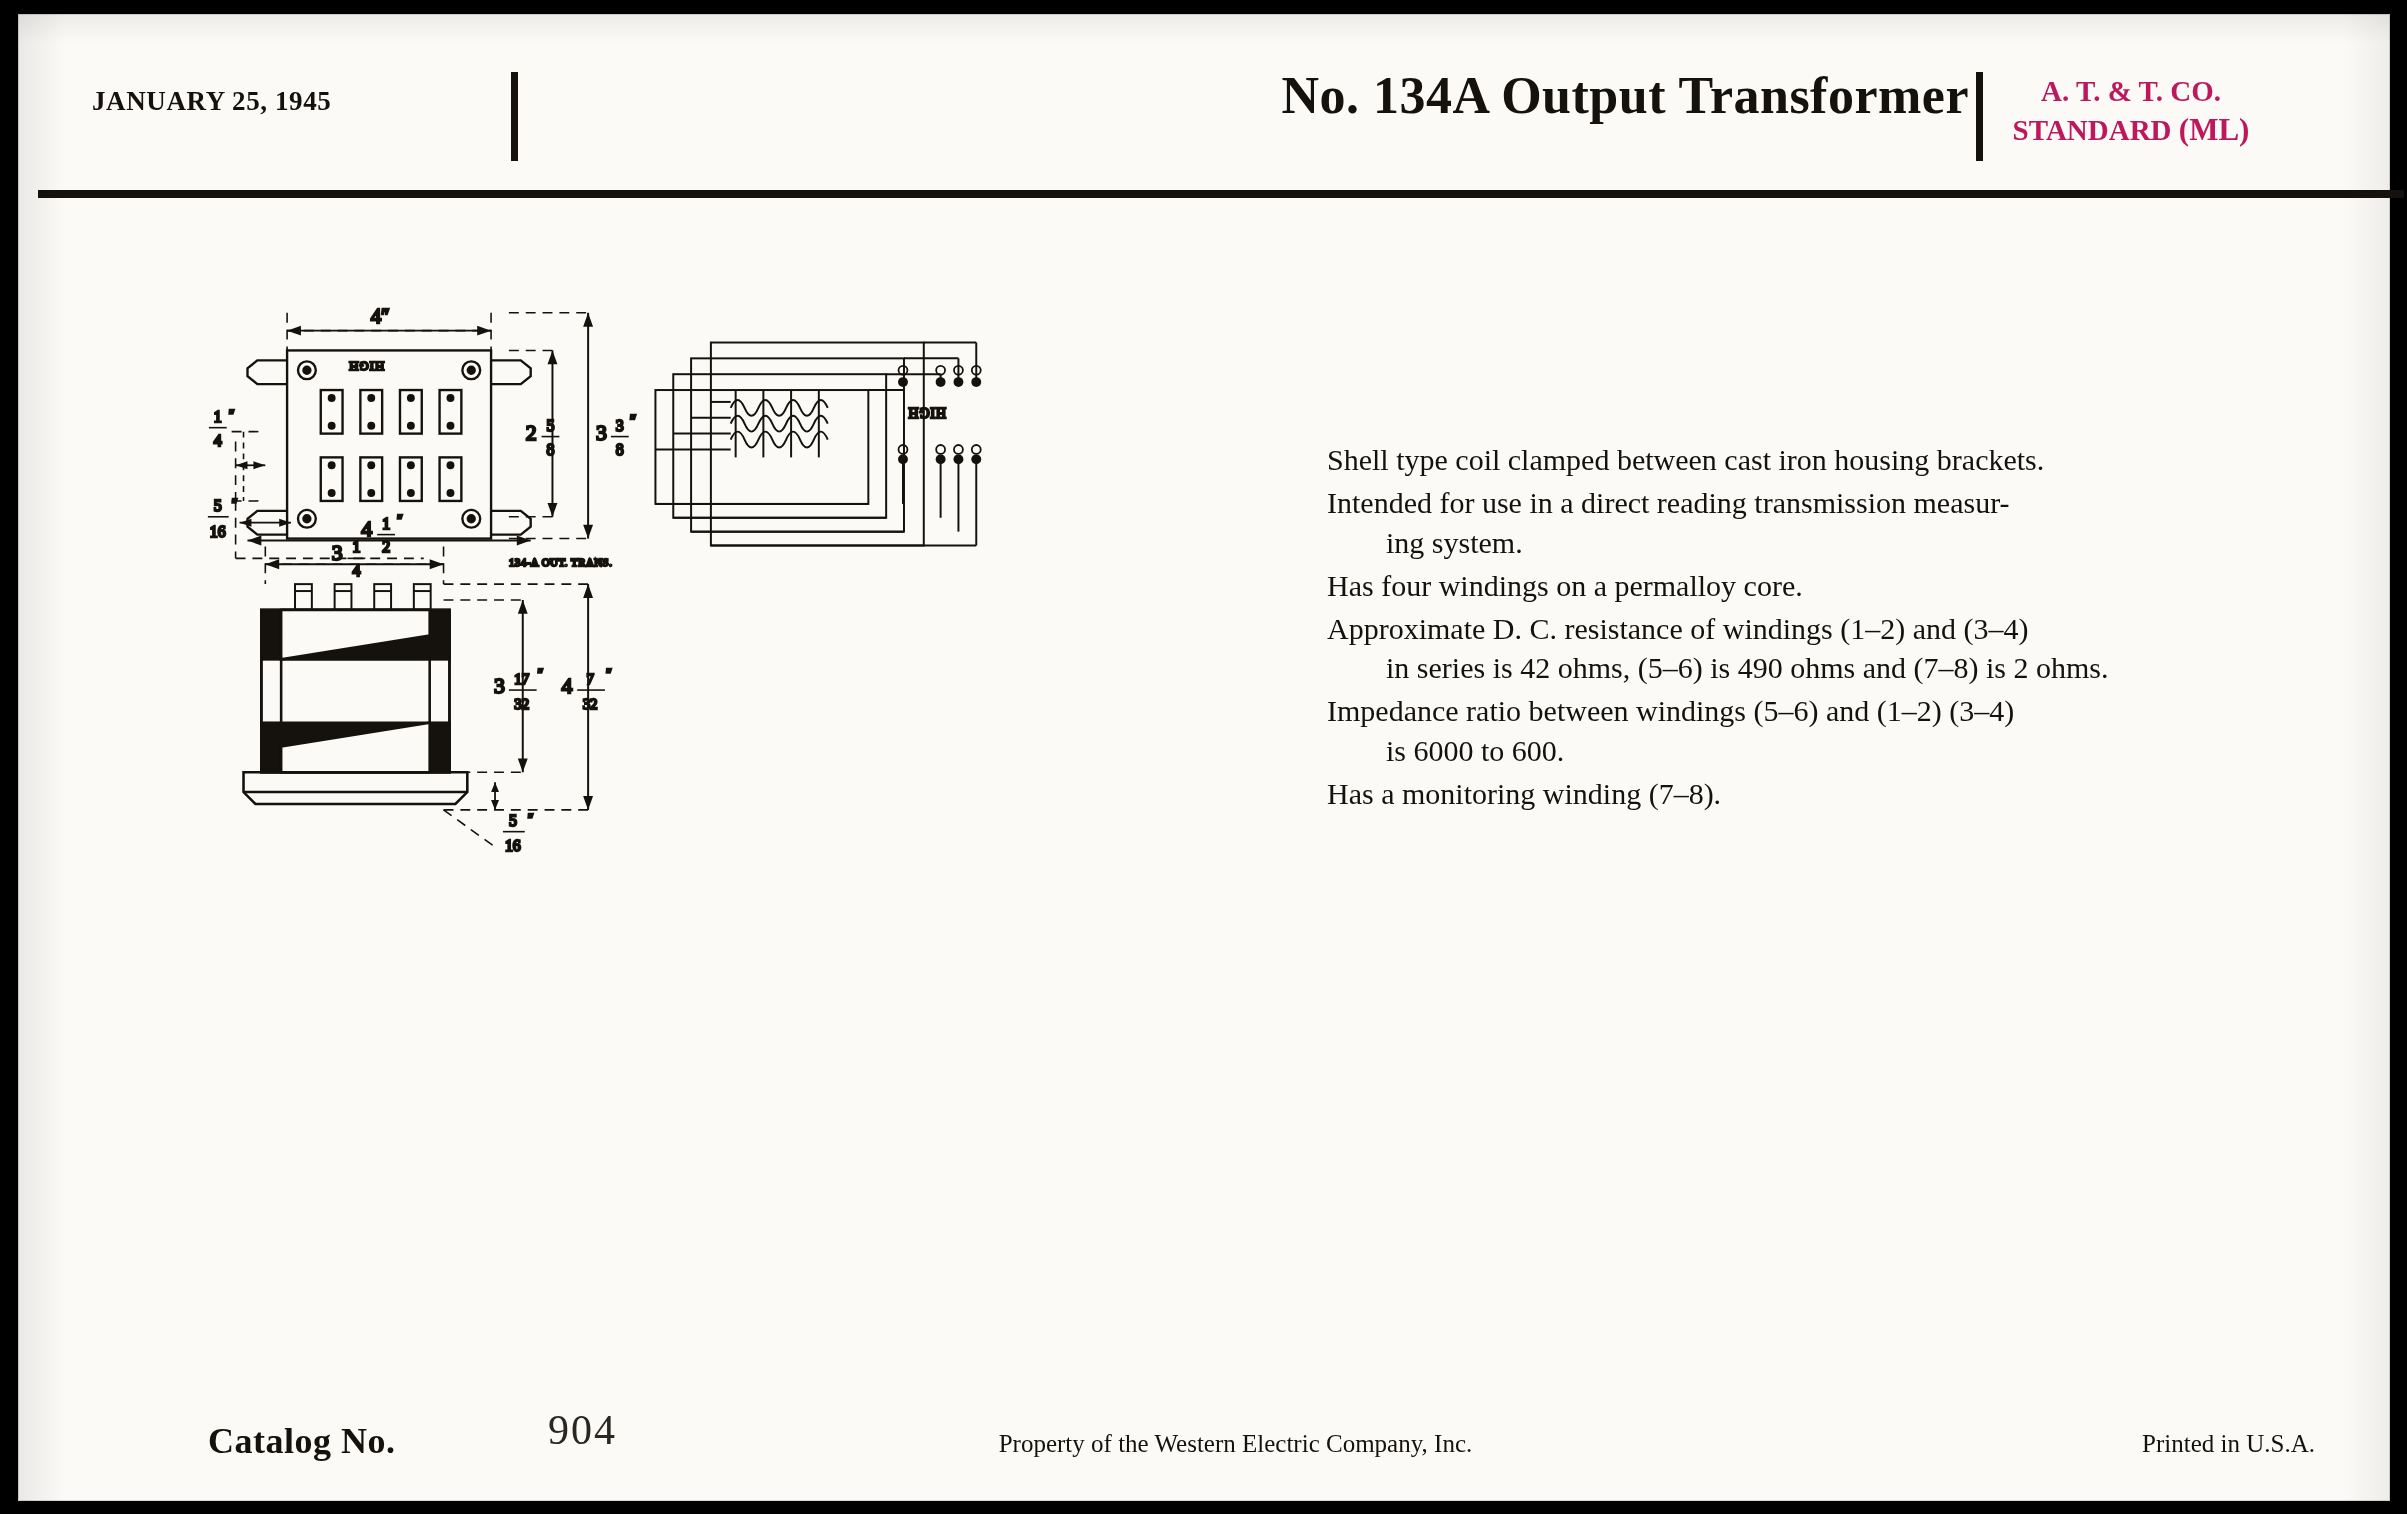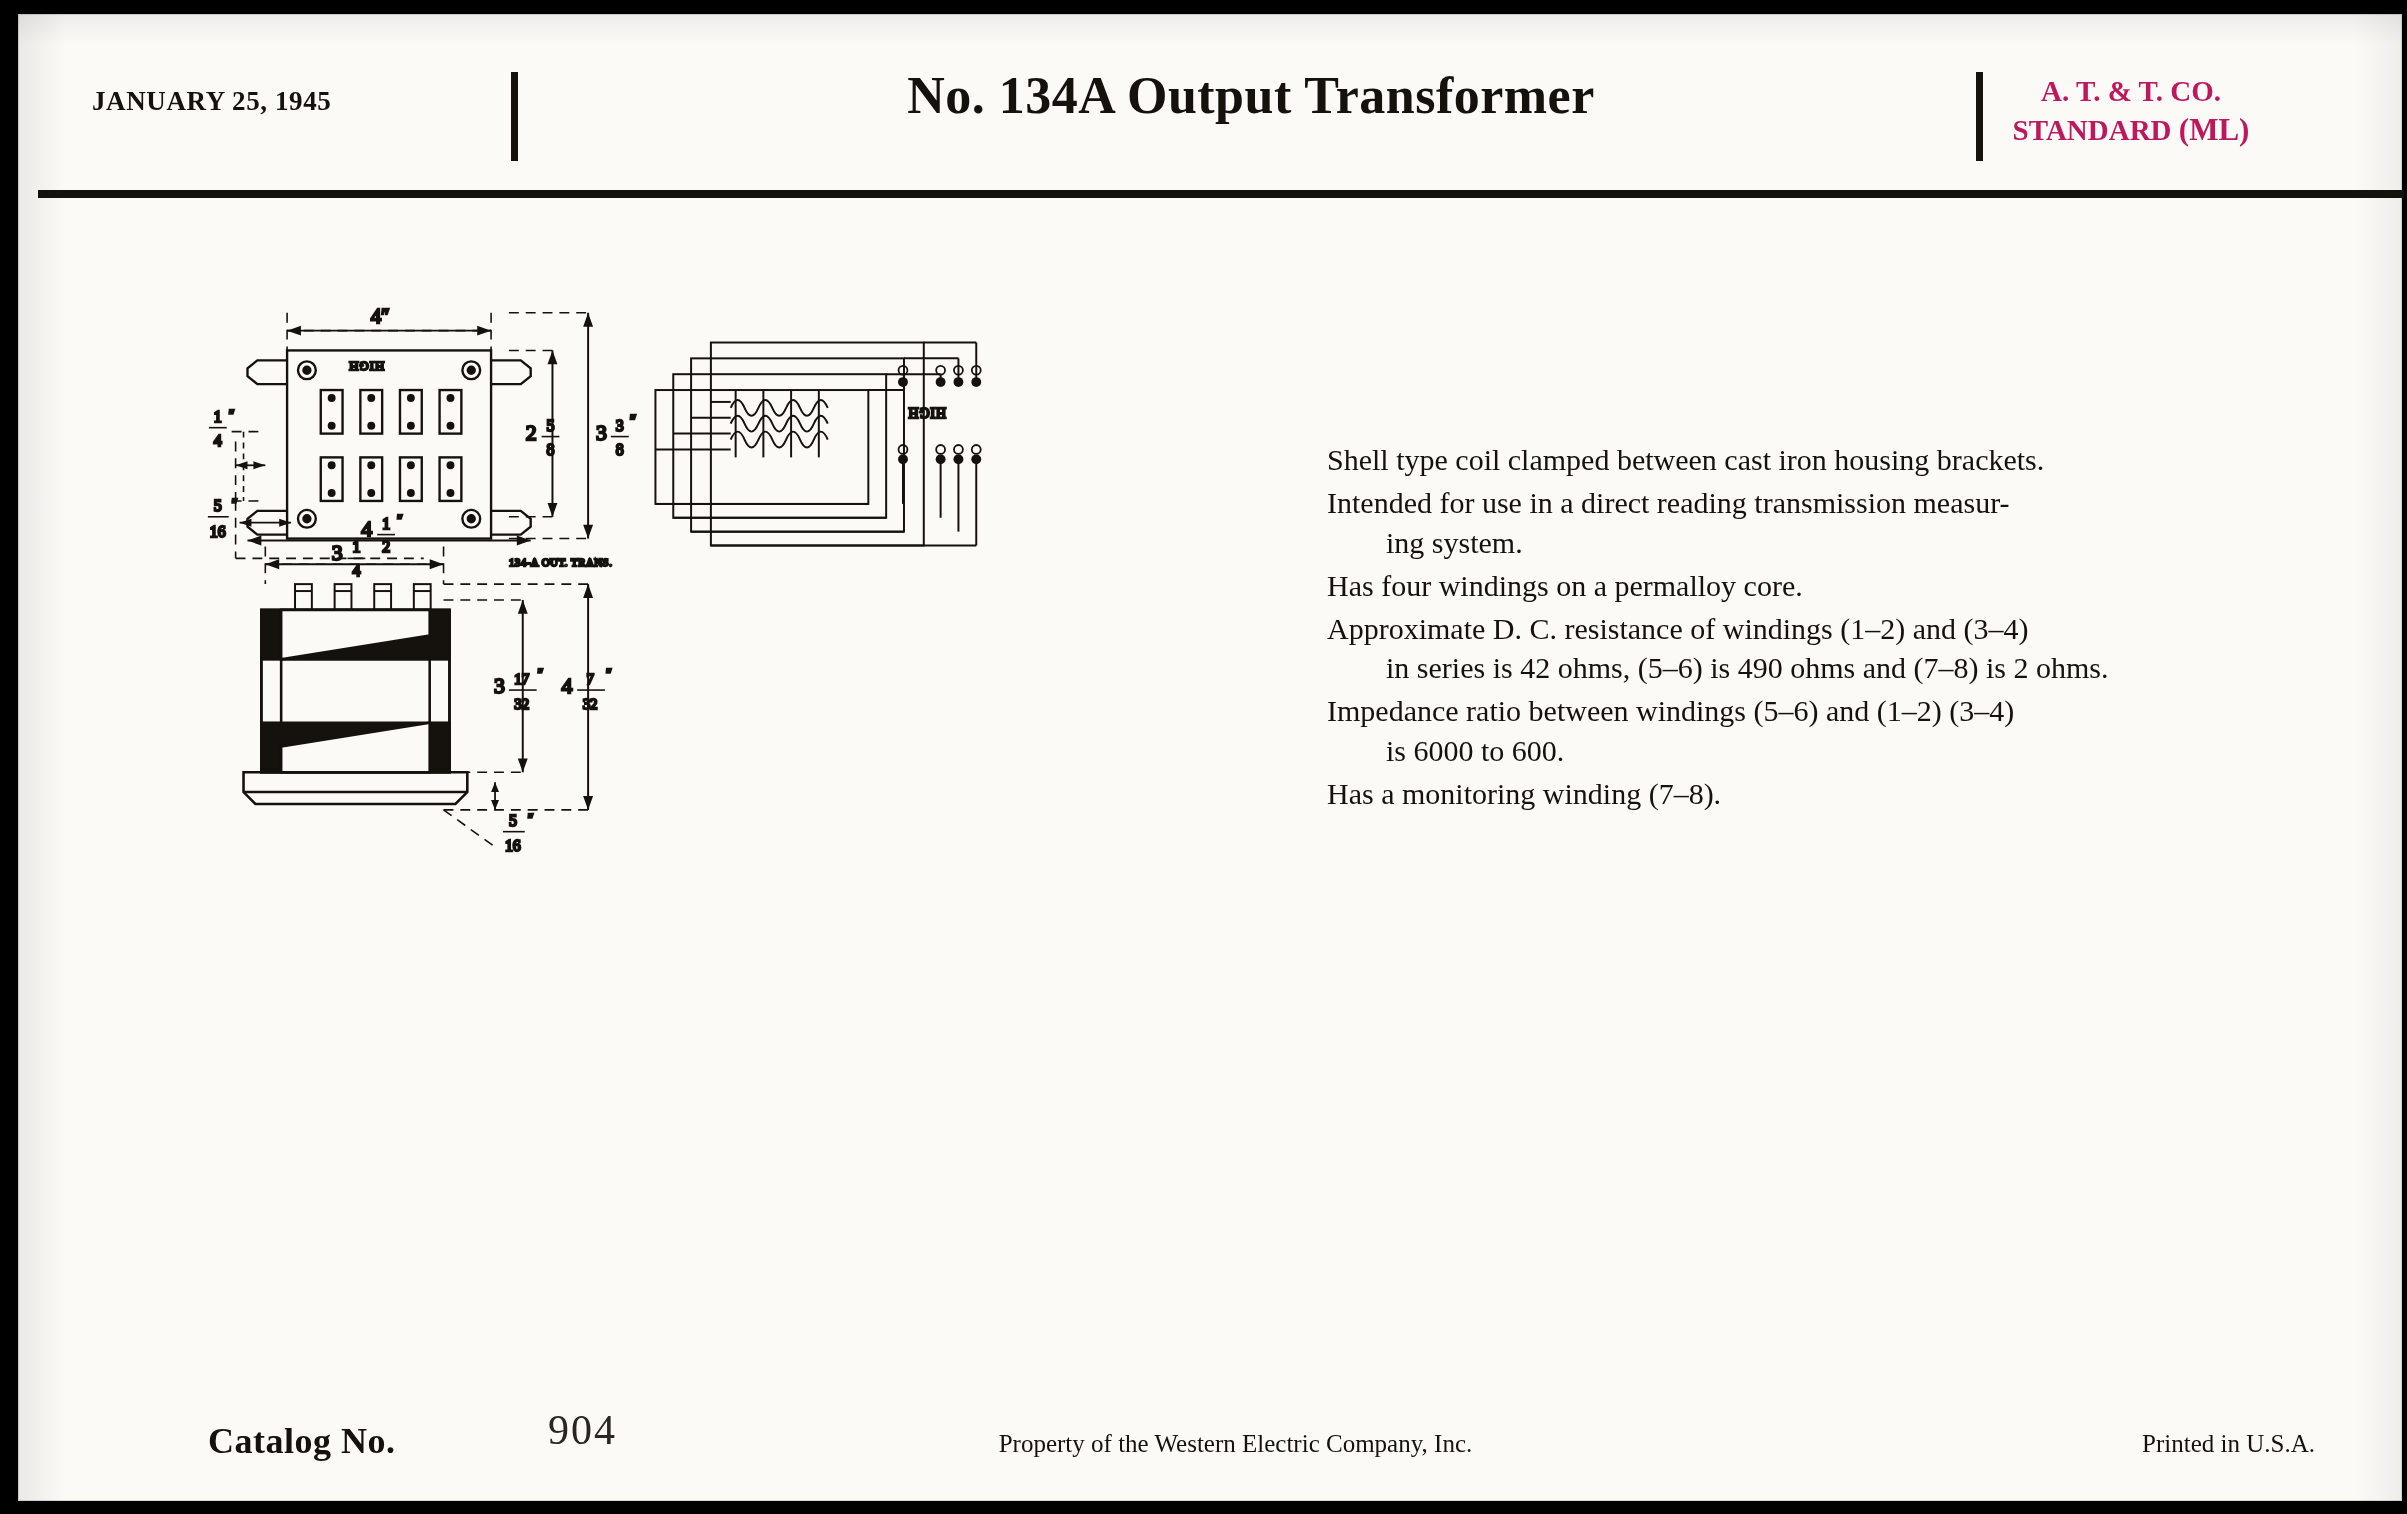--- a/index.html
+++ b/index.html
@@ -22,21 +22,20 @@
   }
   
   .sheet {
     position: absolute;
     left: 18px;
     top: 14px;
     width: 2372px;
     height: 1487px;
     background: #fbfaf7;
     box-shadow: inset 0 0 0 1px #d8d6d0;
-    padding-left: 12px;
   }
   
   .sheet:before {
     content: "";
     position: absolute;
     left: 0; top: 0; right: 0; bottom: 0;
     background:
       linear-gradient(to right, rgba(0,0,0,0.07), rgba(0,0,0,0) 2%),
       linear-gradient(to left, rgba(0,0,0,0.05), rgba(0,0,0,0) 2%),
       linear-gradient(to bottom, rgba(0,0,0,0.06), rgba(0,0,0,0) 2%);
@@ -75,21 +74,21 @@
     top: 10px;
     width: 7px;
     height: 89px;
     background: #15120e;
   }
   .hdr-title {
     position: absolute;
     left: 495px;
     top: 4px;
     width: 1436px;
-    text-align: center;
+    text-align: right;
     font-family: "Liberation Serif", serif;
     font-weight: bold;
     font-size: 52px;
     letter-spacing: 0.5px;
     color: #15120e;
     white-space: nowrap;
   }
   .hdr-company {
     position: absolute;
     left: 1900px;

